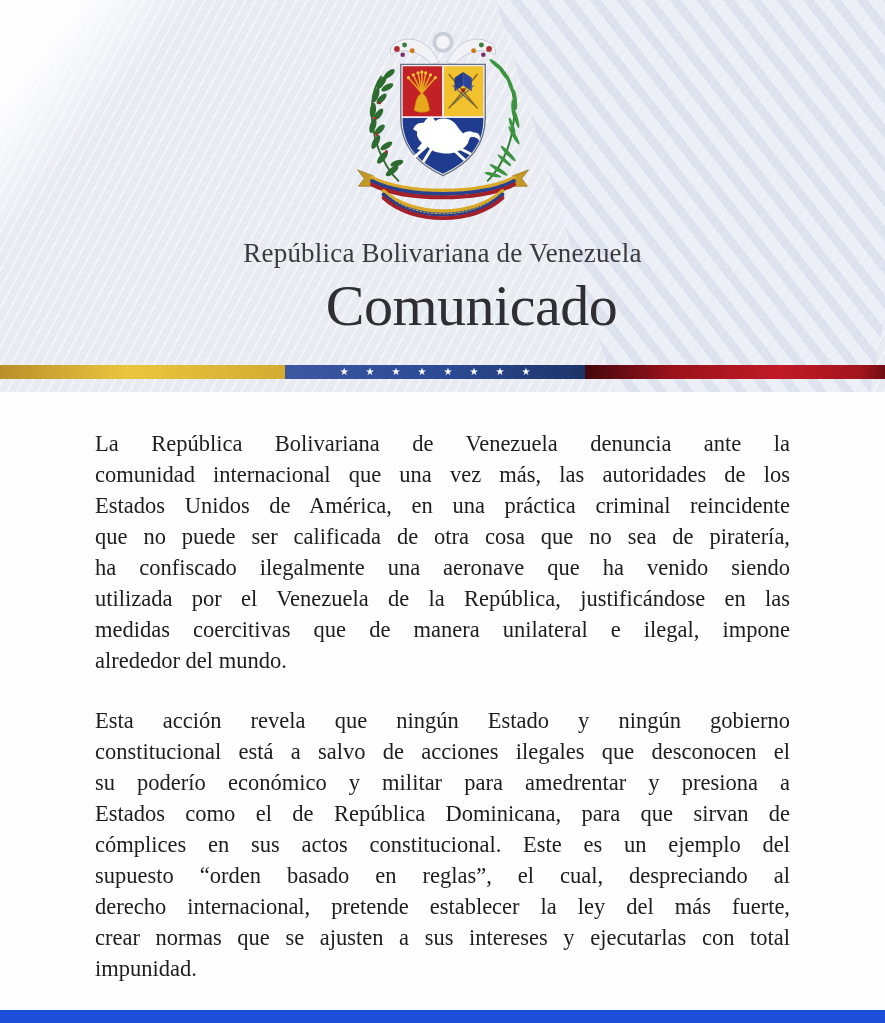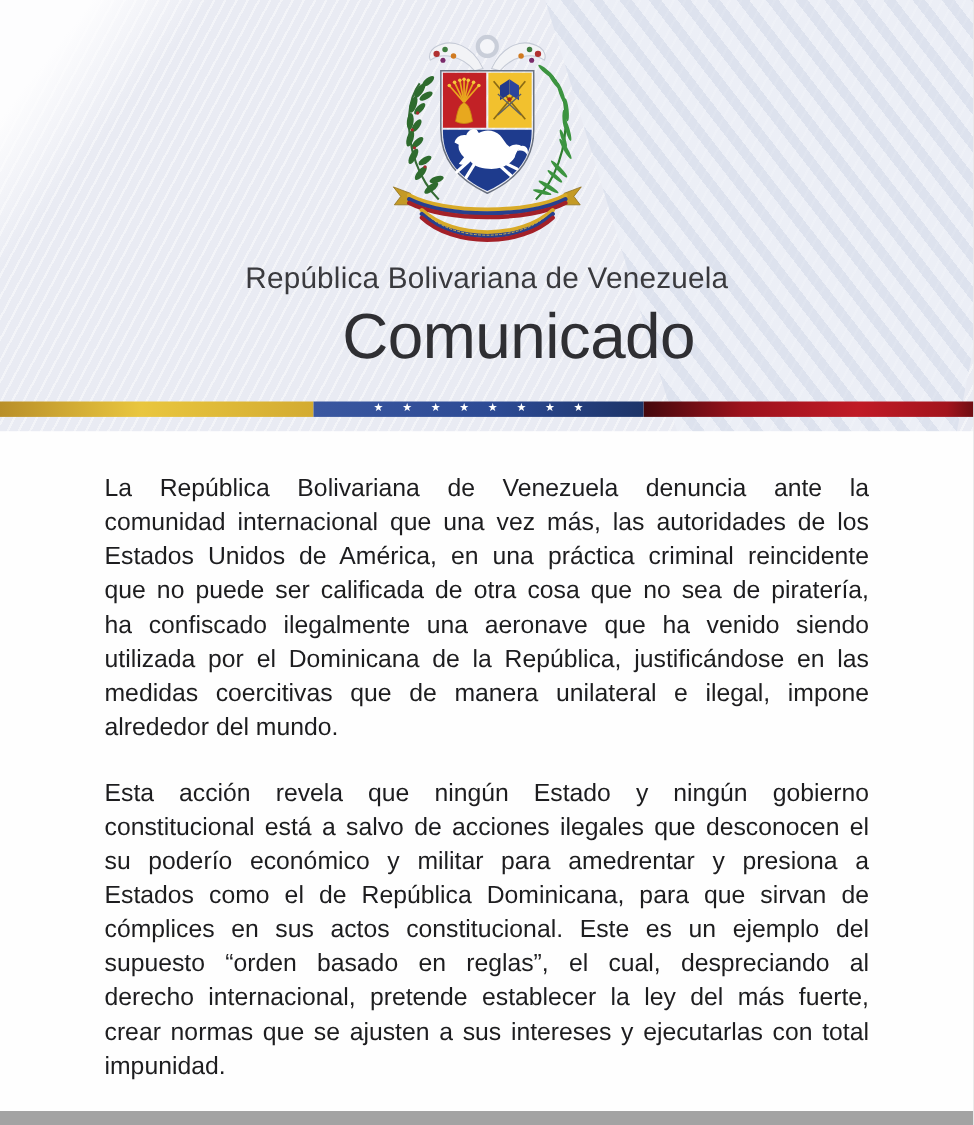--- a/index.html
+++ b/index.html
@@ -1,18 +1,18 @@
 <!DOCTYPE html>
 <html><head>
 <meta charset="utf-8">
 <style>
   html,body { margin:0; padding:0; background:#ffffff; }
   .page {
     position:relative; width:885px; height:1023px; overflow:hidden;
-    background:#a3a3a3; font-family:Liberation Sans, sans-serif;
+    background:#1d4ed8; font-family:Liberation Serif, serif;
   }
   
   .header {
     position:absolute; top:0; left:0; width:885px; height:405px;
     background:#e9ebf3;
   }
   .header-texture {
     position:absolute; inset:0;
     background:
       repeating-linear-gradient(118deg,
@@ -227,21 +227,21 @@
   </div>
 
   <div class="doc-body">
     <div class="doc-text">
       <div class="paragraph">
         <div class="line">La República Bolivariana de Venezuela denuncia ante la</div>
         <div class="line">comunidad internacional que una vez más, las autoridades de los</div>
         <div class="line">Estados Unidos de América, en una práctica criminal reincidente</div>
         <div class="line">que no puede ser calificada de otra cosa que no sea de piratería,</div>
         <div class="line">ha confiscado ilegalmente una aeronave que ha venido siendo</div>
-        <div class="line">utilizada por el Dominicana de la República, justificándose en las</div>
+        <div class="line">utilizada por el Venezuela de la República, justificándose en las</div>
         <div class="line">medidas coercitivas que de manera unilateral e ilegal, impone</div>
         <div class="line last">alrededor del mundo.</div>
       </div>
       <div class="paragraph">
         <div class="line">Esta acción revela que ningún Estado y ningún gobierno</div>
         <div class="line">constitucional está a salvo de acciones ilegales que desconocen el</div>
         <div class="line">su poderío económico y militar para amedrentar y presiona a</div>
         <div class="line">Estados como el de República Dominicana, para que sirvan de</div>
         <div class="line">cómplices en sus actos constitucional. Este es un ejemplo del</div>
         <div class="line">supuesto “orden basado en reglas”, el cual, despreciando al</div>

